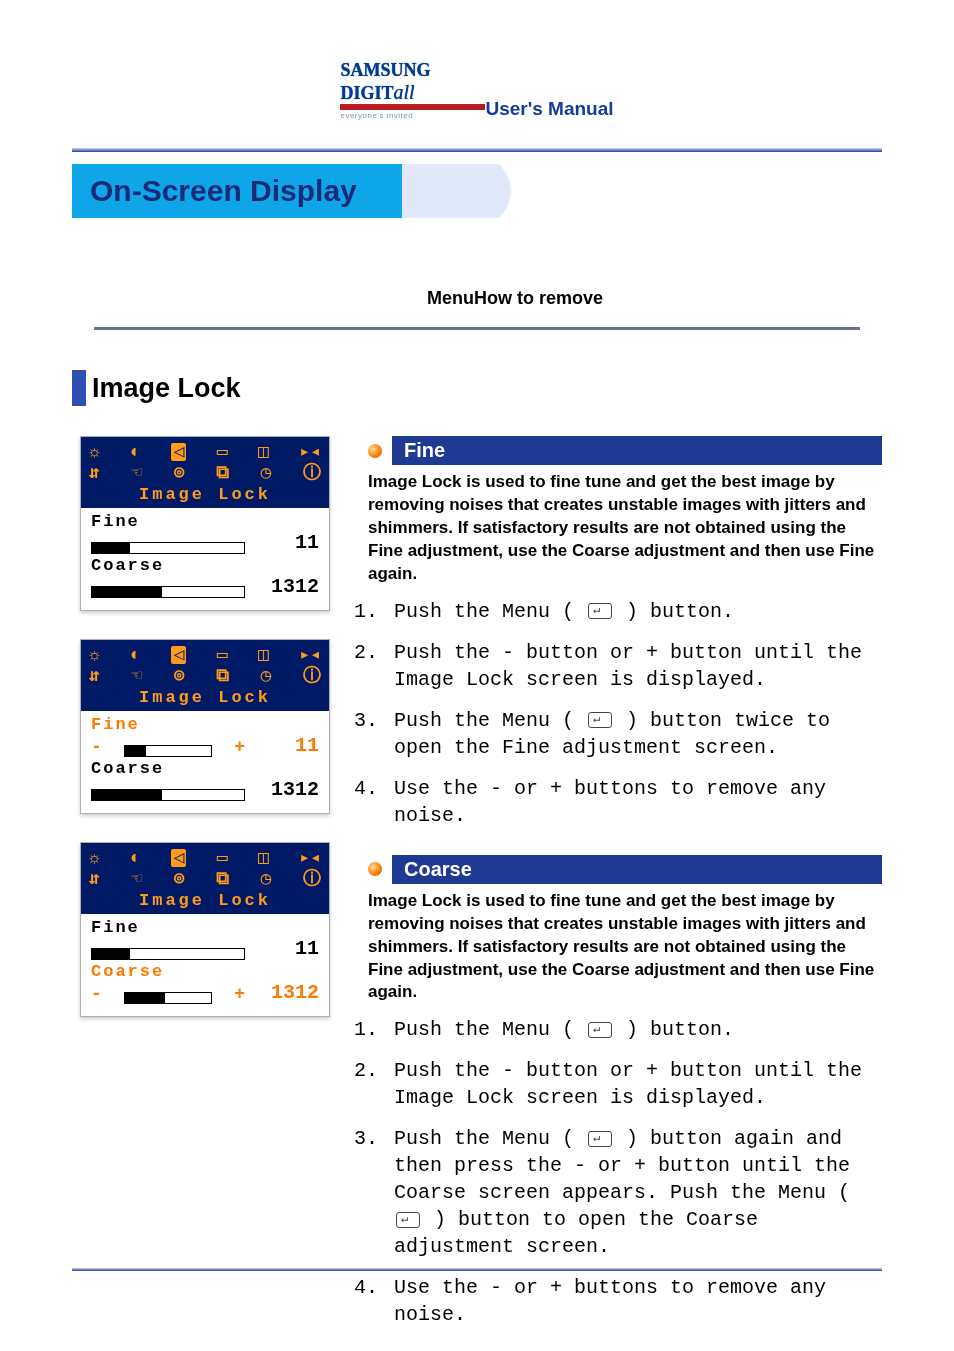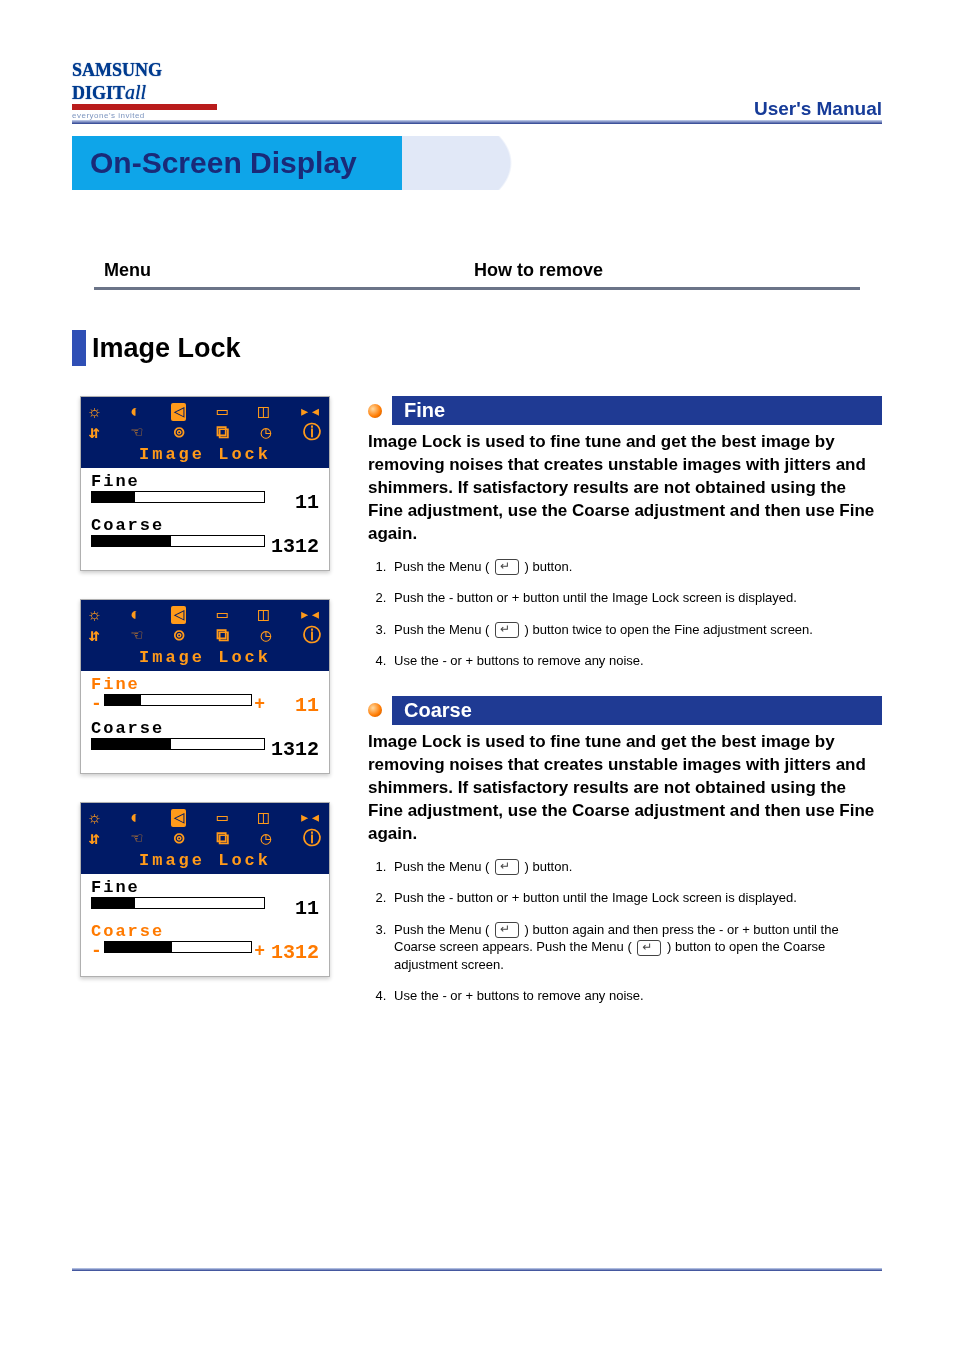--- a/index.html
+++ b/index.html
@@ -5,62 +5,62 @@
   * { box-sizing: border-box; margin: 0; padding: 0; }
   body {
     font-family: Arial, Helvetica, sans-serif;
     width: 954px;
     height: 1351px;
     background: #fff;
     color: #000;
     padding: 60px 72px 40px 72px;
     position: relative;
   }
-  .header-row { display: flex; justify-content: space-between; align-items: flex-end; margin-bottom: 0; }
+  .header-row { display: flex; justify-content: center; align-items: flex-end; margin-bottom: 28px; }
   .logo { width: 145px; }
   .logo-main { font-family: "Times New Roman", serif; font-weight: bold; font-size: 18px; color: #003b8f; text-shadow: 0 0 1px #003b8f; }
   .logo-main .ital { font-style: italic; font-weight: normal; font-size: 20px; }
   .logo-sub { font-size: 8px; letter-spacing: 0.5px; color: #7d95bf; border-top: 6px solid #b91c1c; padding-top: 1px; }
   .manual { font-weight: bold; color: #163b98; font-size: 19px; }
   .hr1 { height: 4px; background: linear-gradient(#c8d4ef, #2a3f8f); margin-bottom: 12px; }
   .title-bar { display: flex; align-items: stretch; margin-bottom: 70px; }
   .title-text { background: #0ea5e9; color: #1a2a78; font-size: 30px; font-weight: bold; padding: 10px 45px 10px 18px; }
   .title-curve { width: 110px; background: radial-gradient(ellipse 110px 60px at 0% 50%, #e1e8f7 98%, transparent 100%); }
-  .headings { display: flex; border-bottom: 3px solid #6b7488; margin: 16px 22px 40px 22px; padding-bottom: 6px; font-weight: bold; font-size: 18px; }
+  .headings { display: flex; border-bottom: 3px solid #6b7488; margin: 16px 22px 40px 22px; padding-bottom: 18px; font-weight: bold; font-size: 18px; text-align: right; }
   .headings .col1 { flex: 0 0 380px; padding-left: 10px; }
   .section-title { display: flex; align-items: center; gap: 6px; margin: 0 0 30px 0; }
   .section-title .bar { width: 14px; height: 36px; background: #2f4fb5; }
   .section-title h2 { font-size: 27px; font-weight: bold; color: #000; }
   .cols { display: flex; gap: 30px; margin-left: 8px; }
   .left { flex: 0 0 258px; display: flex; flex-direction: column; gap: 28px; }
   .right { flex: 1; }
 
   .osd { width: 250px; border: 1px solid #b0b0b0; background: #fff; box-shadow: 0 2px 4px rgba(0,0,0,0.2); padding-bottom: 10px; font-family: "Courier New", monospace; font-weight: bold; }
   .osd-top { background: #001a66; padding: 6px 8px 4px 8px; }
   .osd-icons { display: flex; justify-content: space-between; margin-bottom: 3px; }
   .osd-icons span { color: #ff9a1a; font-size: 18px; line-height: 1; }
   .osd-icons span.sel { background: #ff9a1a; color: #001a66; padding: 0 2px; border-radius: 2px; }
   .osd-cat { text-align: center; color: #ff9a1a; font-size: 17px; letter-spacing: 3px; }
   .osd-body { padding: 4px 10px 0 10px; }
   .osd-row { margin-bottom: 2px; }
   .osd-label { font-size: 17px; letter-spacing: 2px; }
   .osd-label.hl { color: #ff7a00; }
-  .osd-valrow { display: flex; align-items: flex-start; gap: 2px; }
+  .osd-valrow { display: flex; align-items: flex-end; gap: 22px; }
   .osd-bar { flex: 1; height: 12px; border: 1px solid #000; position: relative; background: #fff; }
   .osd-fill { position: absolute; left: 0; top: 0; bottom: 0; background: #000; }
   .osd-num { font-size: 20px; min-width: 52px; text-align: right; }
   .osd-num.hl { color: #ff7a00; }
   .osd-sign { font-size: 18px; font-weight: bold; }
   .osd-sign.hl { color: #ff7a00; }
 
   .sub-hdr { display: flex; align-items: center; gap: 10px; margin-bottom: 6px; }
   .bullet { width: 14px; height: 14px; border-radius: 50%; background: radial-gradient(circle at 35% 35%, #ffd9a0, #ff7a00 60%, #b34d00); }
   .sub-hdr h3 { flex: 1; background: #1f3a93; color: #fff; font-size: 20px; font-weight: bold; padding: 3px 12px; }
   .desc { font-weight: bold; font-size: 17px; line-height: 1.35; margin-bottom: 12px; }
-  ol { list-style-position: outside; padding-left: 22px; margin-bottom: 26px; font-size: 13px; }
+  ol { list-style-position: outside; padding-left: 22px; margin-bottom: 26px; font-size: 20px; font-family: Liberation Mono, monospace; }
   ol li { margin-bottom: 14px; line-height: 1.35; padding-left: 4px; }
   .mbtn { display: inline-block; width: 24px; height: 16px; border: 1.5px solid #444; border-radius: 3px; vertical-align: middle; position: relative; margin: 0 2px; }
   .mbtn::after { content: "↵"; position: absolute; left: 4px; top: -2px; font-size: 12px; color: #444; }
 
   .footer-line { position: absolute; left: 72px; right: 72px; bottom: 80px; height: 3px; background: linear-gradient(#c8d4ef, #2a3f8f); }
 </style>
 </head>
 <body>
 
 <div class="header-row">

